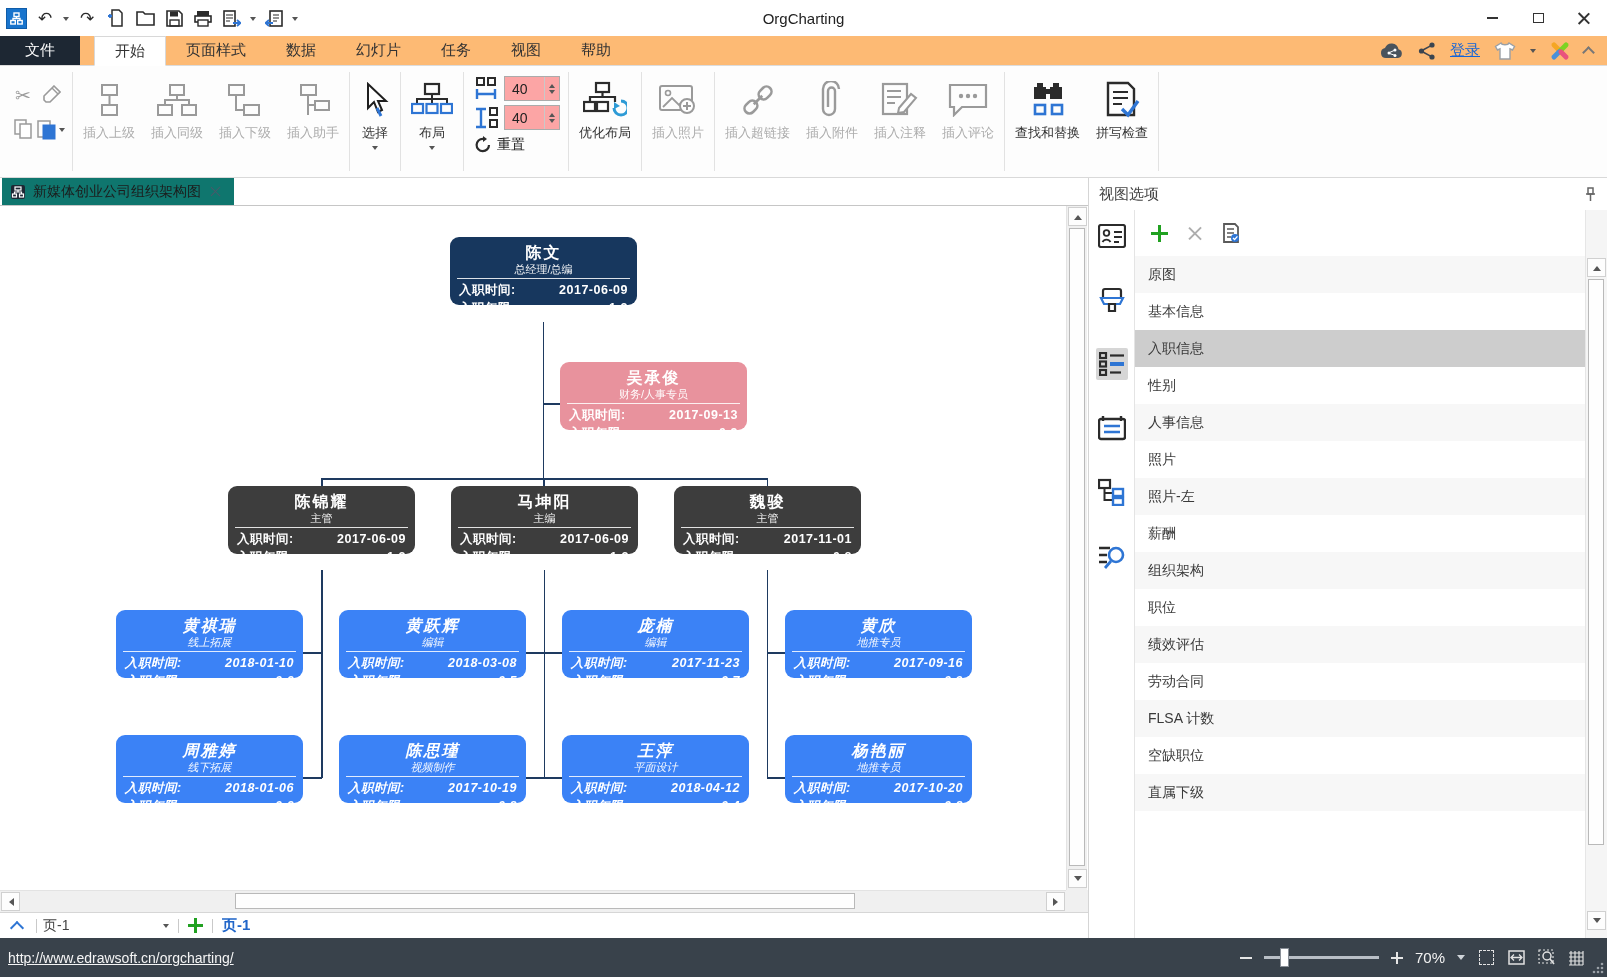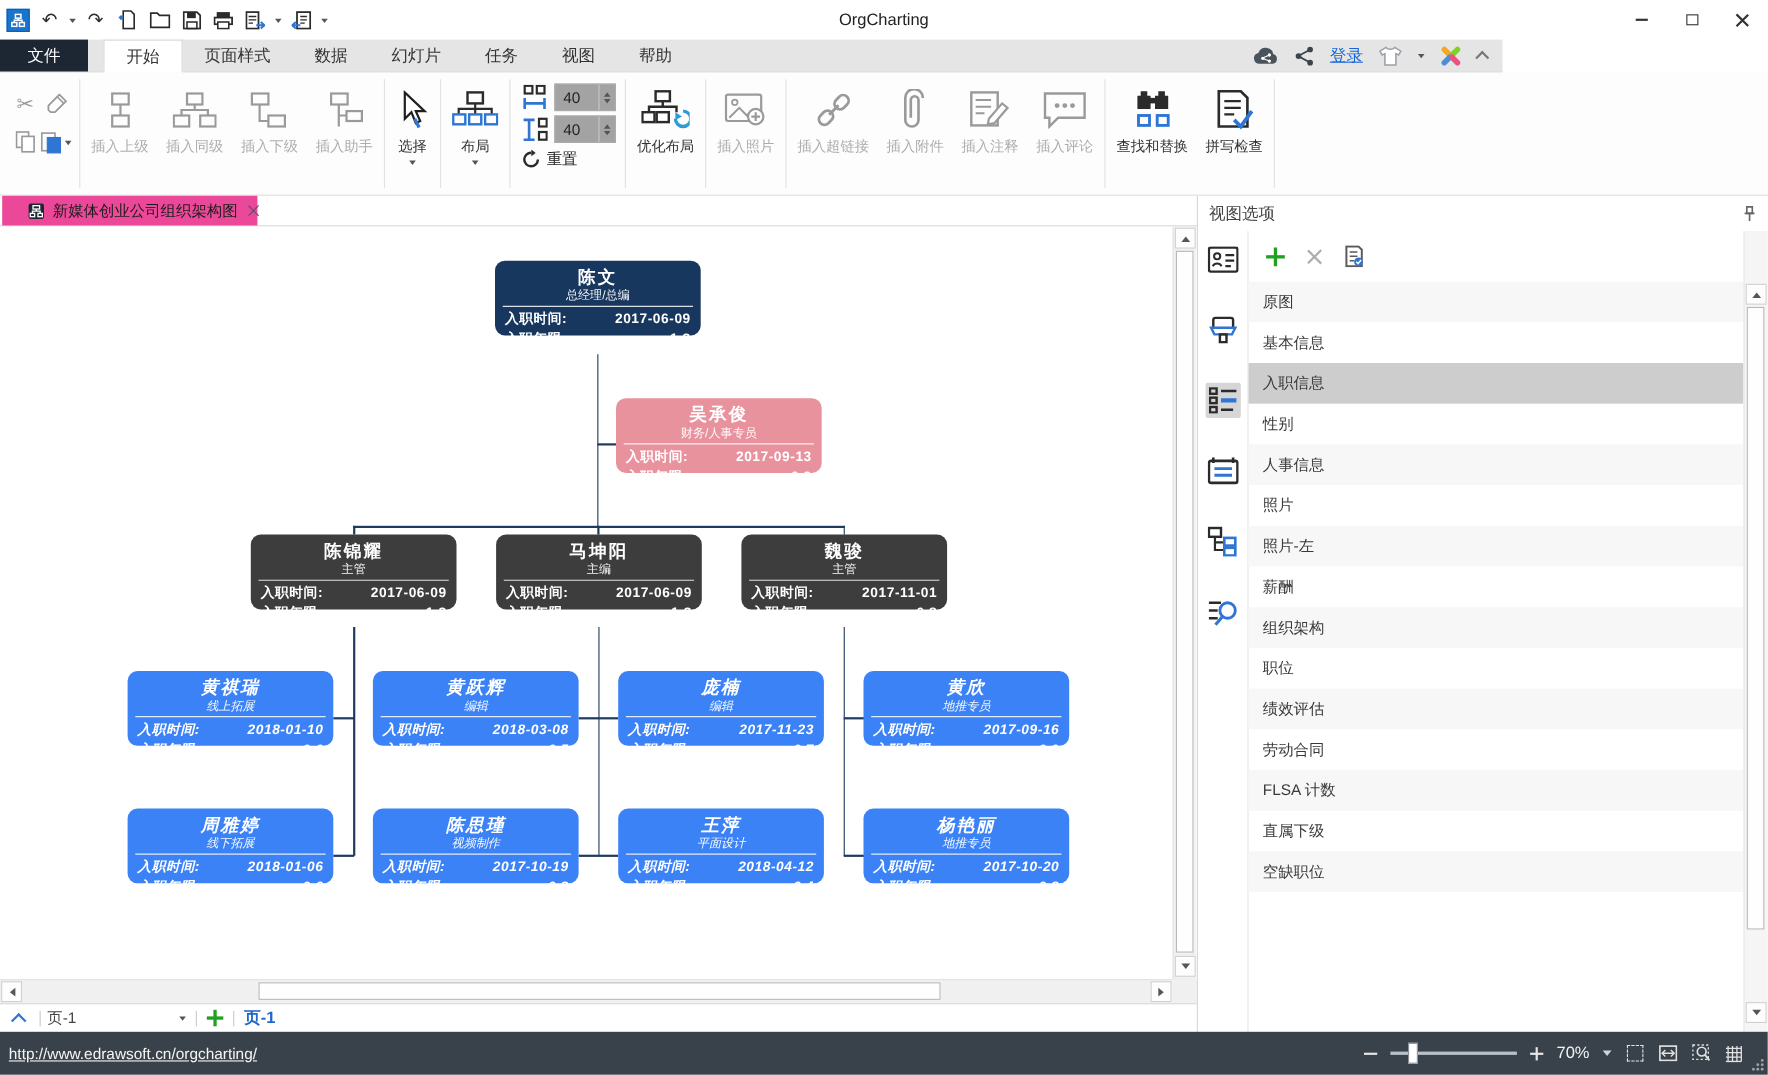--- a/index.html
+++ b/index.html
@@ -13,48 +13,48 @@
   .winbtns { margin-left:auto; display:flex; }
   .winbtn { width:46px; height:30px; display:flex; align-items:center; justify-content:center; }
   .glyph-min { width:11px; height:2px; background:#333; }
   .glyph-max { width:11px; height:10px; border:1.5px solid #333; }
   .glyph-close { position:relative; width:12px; height:12px; }
   .glyph-close::before,.glyph-close::after { content:""; position:absolute; left:5px; top:-1px; width:1.6px; height:15px; background:#333; }
   .glyph-close::before { transform:rotate(45deg); } .glyph-close::after { transform:rotate(-45deg); }
   .caret { width:0; height:0; border:3.5px solid transparent; border-top:4.5px solid #555; margin-top:4px; }
   .caret.sm { border-width:3px; border-top-width:4px; }
   
-  #menubar { position:absolute; left:0; top:36px; width:1366px; height:30px; background:#e5e5e5; border-bottom:1px solid #DCDCDC; display:flex; align-items:stretch; }
+  #menubar { position:absolute; left:0; top:36px; width:1607px; height:30px; background:#fdba74; border-bottom:1px solid #DCDCDC; display:flex; align-items:stretch; }
   .file-btn { width:80px; background:#1D2733; color:#fff; font-size:15px; display:flex; align-items:center; justify-content:center; }
   .mtab { padding:0 20px; font-size:15px; color:#333; display:flex; align-items:center; }
   .mtab.active { background:#fff; border:1px solid #D8D8D8; border-bottom:1px solid #fff; margin-bottom:-1px; margin-left:14px; }
   .menu-right { margin-left:auto; display:flex; align-items:center; gap:14px; padding-right:14px; }
   .login { color:#1464D8; font-size:15px; text-decoration:underline; }
   .chev-up { width:9px; height:9px; border-left:2px solid #777; border-top:2px solid #777; transform:rotate(45deg); margin-top:4px; }
   
   #ribbon { position:absolute; left:0; top:66px; width:1607px; height:112px; background:#FDFDFD; border-bottom:1px solid #D9D9D9; display:flex; align-items:stretch; }
   .rsep { width:1px; background:#E2E2E2; margin:6px 2px; }
   .rgroup { display:flex; align-items:flex-start; }
   .rbtn { display:flex; flex-direction:column; align-items:center; padding:13px 8px 0 8px; height:100%; }
   .rbtn .ric { height:42px; display:flex; align-items:center; justify-content:center; }
   .rbtn .rlabel { font-size:13px; color:#333; margin-top:3px; white-space:nowrap; }
   .rbtn.dis .rlabel { color:#ADADAD; }
   .clip { display:grid; grid-template-columns:26px 30px; grid-template-rows:34px 34px; align-items:center; justify-items:center; padding:12px 4px 0 10px; }
   .cut { font-size:19px; color:#9A9A9A; }
   .spingroup { display:flex; flex-direction:column; padding:10px 6px 0 8px; gap:4px; }
   .spinrow { display:flex; align-items:center; gap:6px; }
-  .spinbox { width:56px; height:25px; border:1px solid #ABABAB; background:#a3a3a3; display:flex; align-items:center; }
+  .spinbox { width:56px; height:25px; border:1px solid #ABABAB; background:#fca5a5; display:flex; align-items:center; }
   .spinval { flex:1; font-size:14px; color:#222; padding-left:7px; }
   .spinarrows { width:15px; height:100%; border-left:1px solid #C9C9C9; display:flex; flex-direction:column; align-items:center; justify-content:center; gap:2px; }
   .tri-up { width:0;height:0;border:3px solid transparent;border-bottom:4px solid #555; }
   .tri-dn { width:0;height:0;border:3px solid transparent;border-top:4px solid #555; }
   .resetrow { display:flex; align-items:center; gap:5px; font-size:14px; color:#222; margin-top:2px; }
   
   #tabbar { position:absolute; left:0; top:178px; width:1088px; height:28px; background:#fff; border-bottom:1px solid #C6C6C6; display:flex; }
-  .doctab { margin-left:2px; width:232px; background:#ec4899; display:flex; align-items:center; gap:7px; padding:0 23px; }
+  .doctab { margin-left:2px; width:232px; background:#0f766e; display:flex; align-items:center; gap:7px; padding:0 8px; }
   .doctab .dlabel { font-size:14px; color:#1c1c1c; white-space:nowrap; }
   .tabclose { position:relative; width:11px; height:11px; margin-left:2px; }
   .tabclose::before,.tabclose::after { content:""; position:absolute; left:5px; top:-1px; width:1.4px; height:13px; background:#4a5a6a; }
   .tabclose::before { transform:rotate(45deg);} .tabclose::after { transform:rotate(-45deg);}
   
   #workarea { position:absolute; left:0; top:206px; width:1088px; height:732px; background:#fff; }
   #canvas { position:absolute; left:0; top:0; width:1066px; height:684px; background:#fff; overflow:hidden; }
   .node { position:absolute; width:187px; height:68px; border-radius:9px; color:#fff; padding-top:6px; }
   .navy { background:#17375E; } .pink { background:#E8929D; } .dark { background:#3D3D3D; } .teal { background:#3b82f6;font-style:italic; }
   .n-name { text-align:center; font-size:16px; font-weight:bold; letter-spacing:2px; line-height:19px; }
@@ -828,22 +828,22 @@
         <div class="prow">性别</div>
         <div class="prow">人事信息</div>
         <div class="prow">照片</div>
         <div class="prow">照片-左</div>
         <div class="prow">薪酬</div>
         <div class="prow">组织架构</div>
         <div class="prow">职位</div>
         <div class="prow">绩效评估</div>
         <div class="prow">劳动合同</div>
         <div class="prow">FLSA 计数</div>
+        <div class="prow">空缺职位</div>
         <div class="prow">直属下级</div>
-        <div class="prow">空缺职位</div>
       </div>
     </div>
     <div class="pscroll">
       <span class="scr-btn" style="left:1px;top:48px;width:19px;height:19px;">
           <span class="tri u"></span>
         </span>
       <span class="scr-thumb" style="left:2px;top:69px;width:16px;height:566px;"></span>
       <span class="scr-btn" style="left:1px;bottom:8px;width:19px;height:19px;">
           <span class="tri d"></span>
         </span>

